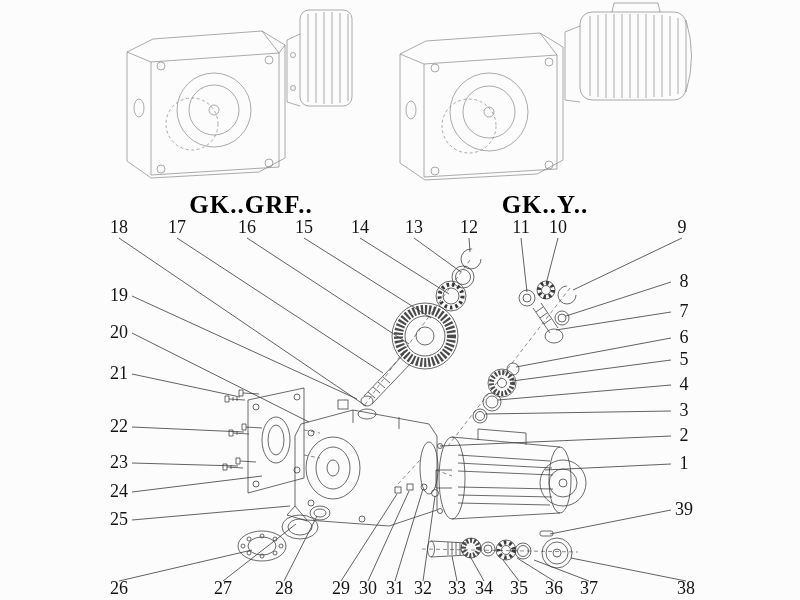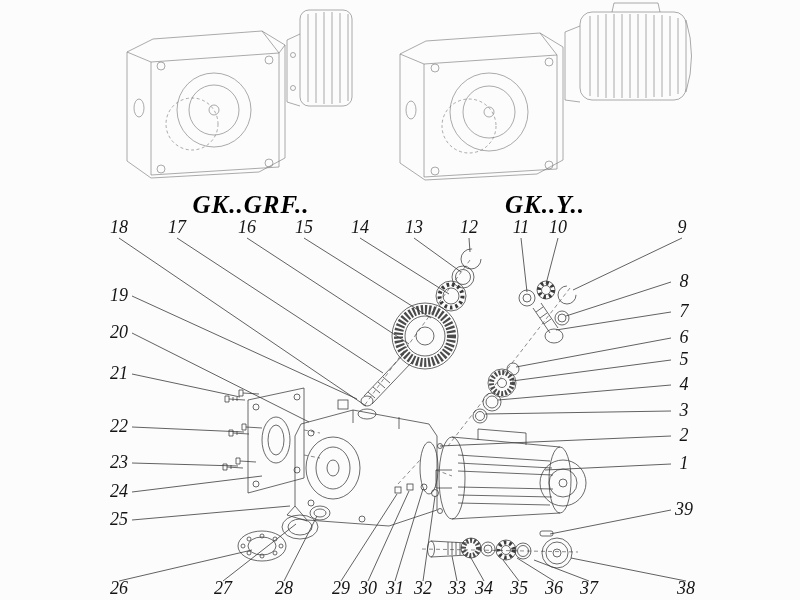--- a/index.html
+++ b/index.html
@@ -1,21 +1,21 @@
 <!DOCTYPE html>
 <html style="--bg: #fcfcfc; --line: #3a3a3a; --art: #7d7d7d; --text: #141414;"><head>
 <meta charset="utf-8">
 <style>
   :root{
     --bg:#fcfcfc; --line:#3a3a3a; --art:#7d7d7d; --text:#141414;
   }
   html,body{margin:0;padding:0;}
   body{width:800px;height:600px;overflow:hidden;background:var(--bg);
        font-family:"Liberation Serif",serif;}
-  .canvas{position:relative;width:800px;height:600px;background:var(--bg);font-style:italic;}
+  .canvas{position:relative;width:800px;height:600px;background:var(--bg);}
   svg{display:block;}
   .art{stroke:var(--art);stroke-width:.65;fill:none;}
   .xart{stroke:var(--line);stroke-width:.75;fill:none;}
   .dash{stroke-dasharray:4 3;stroke-width:.7;stroke:#5a5a5a;fill:none;}
   .teeth{stroke-width:9;stroke-dasharray:2.2 1.8;stroke:#4a4a4a;}
   .teeth-sm{stroke-width:5;stroke-dasharray:2 1.8;stroke:#4a4a4a;}
   .balls{stroke-width:4;stroke-dasharray:2.5 3;}
   .leader{stroke:var(--line);stroke-width:.8;}
   .callout{font-family:"Liberation Serif",serif;font-size:18px;fill:var(--text);
            text-anchor:middle;}

